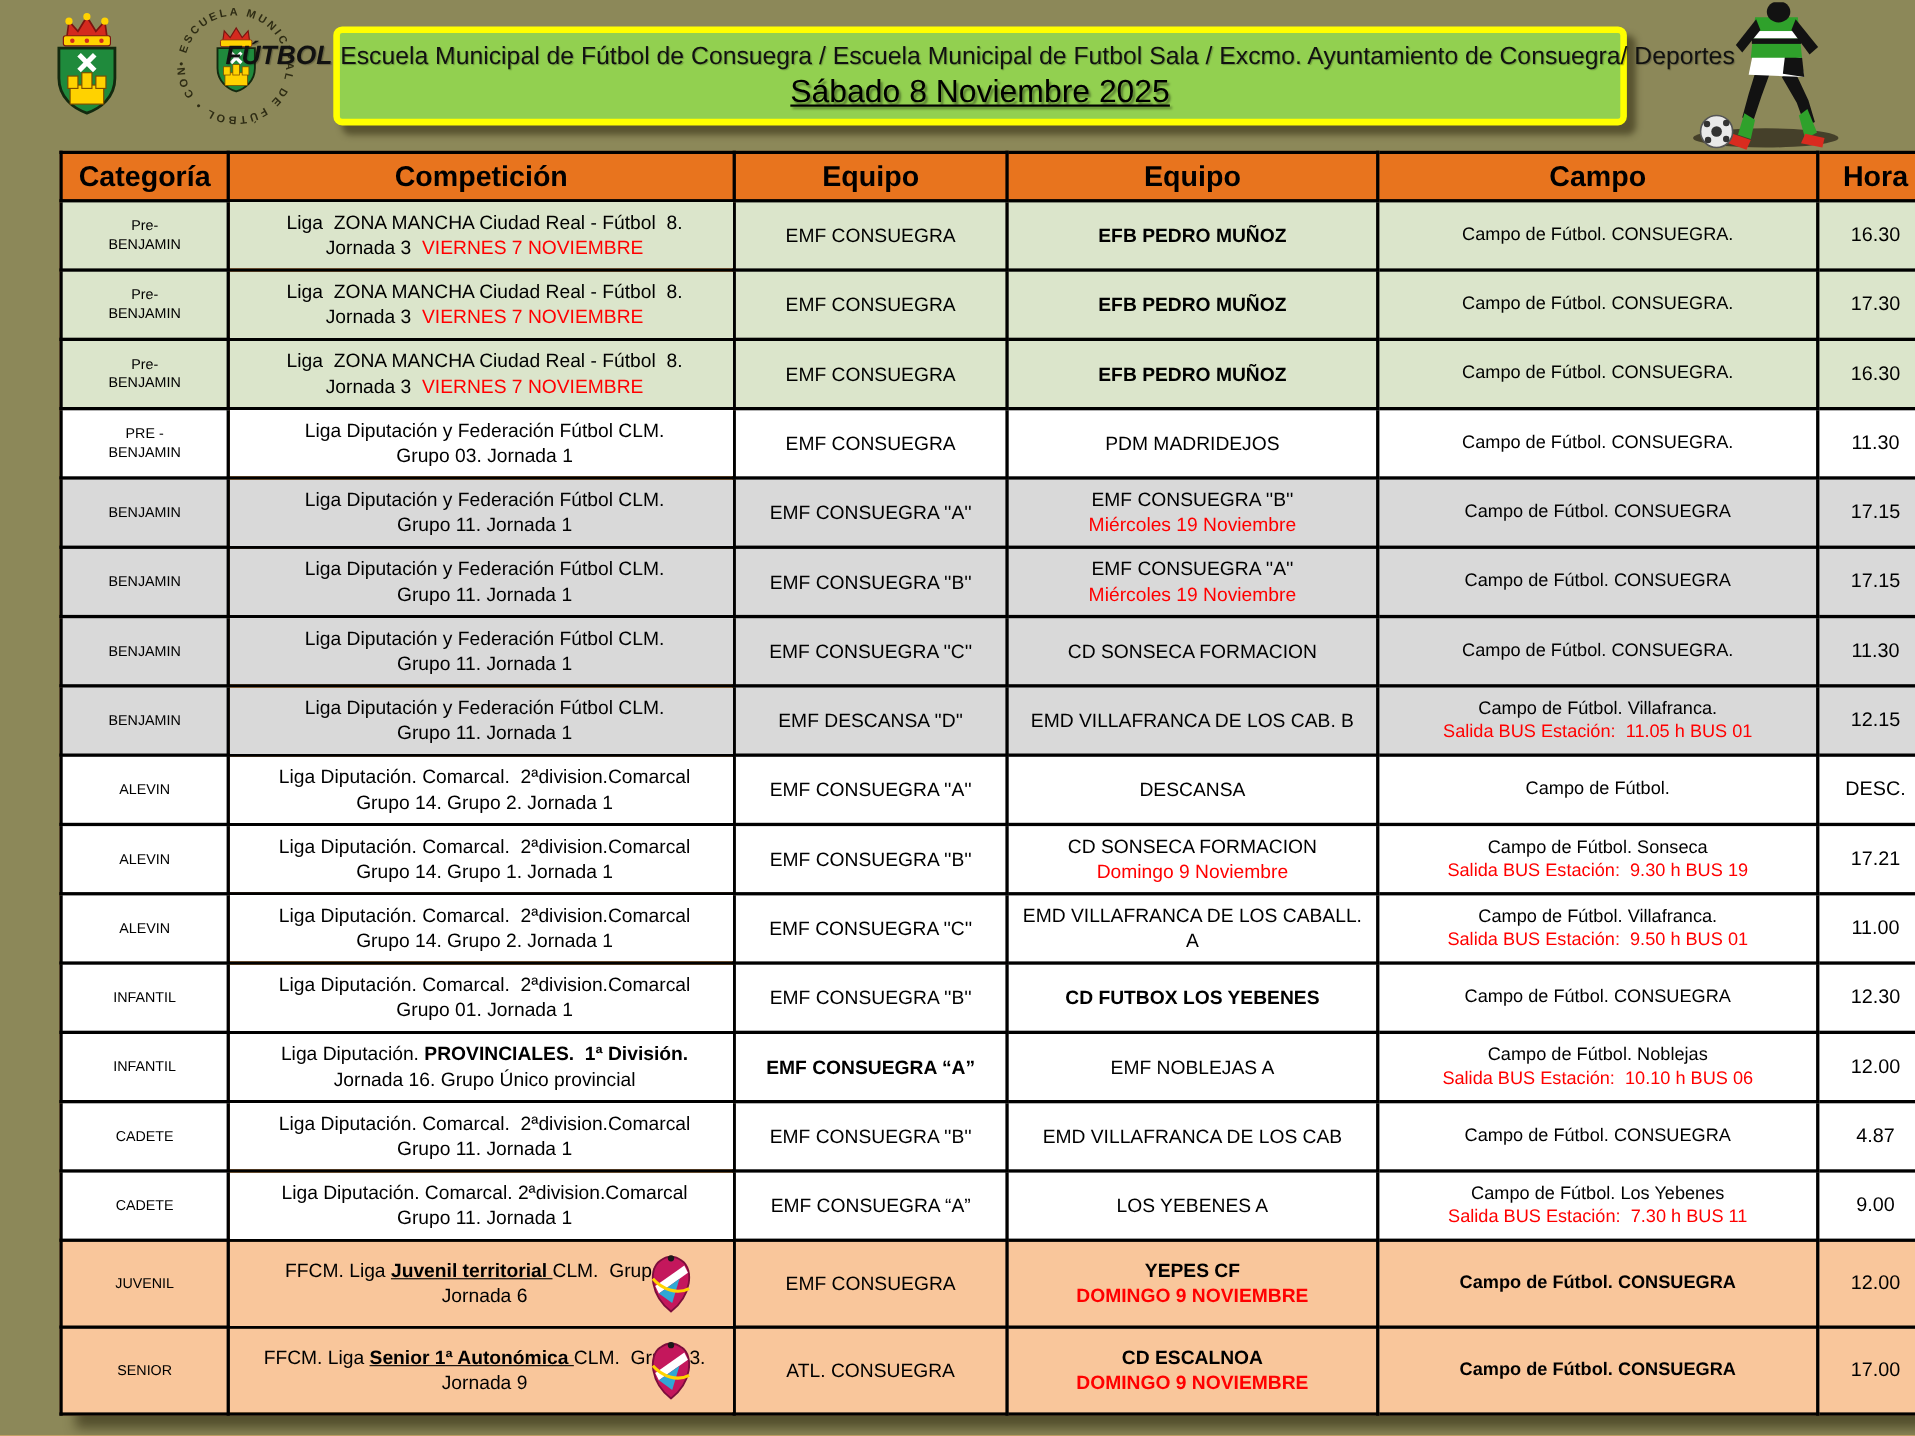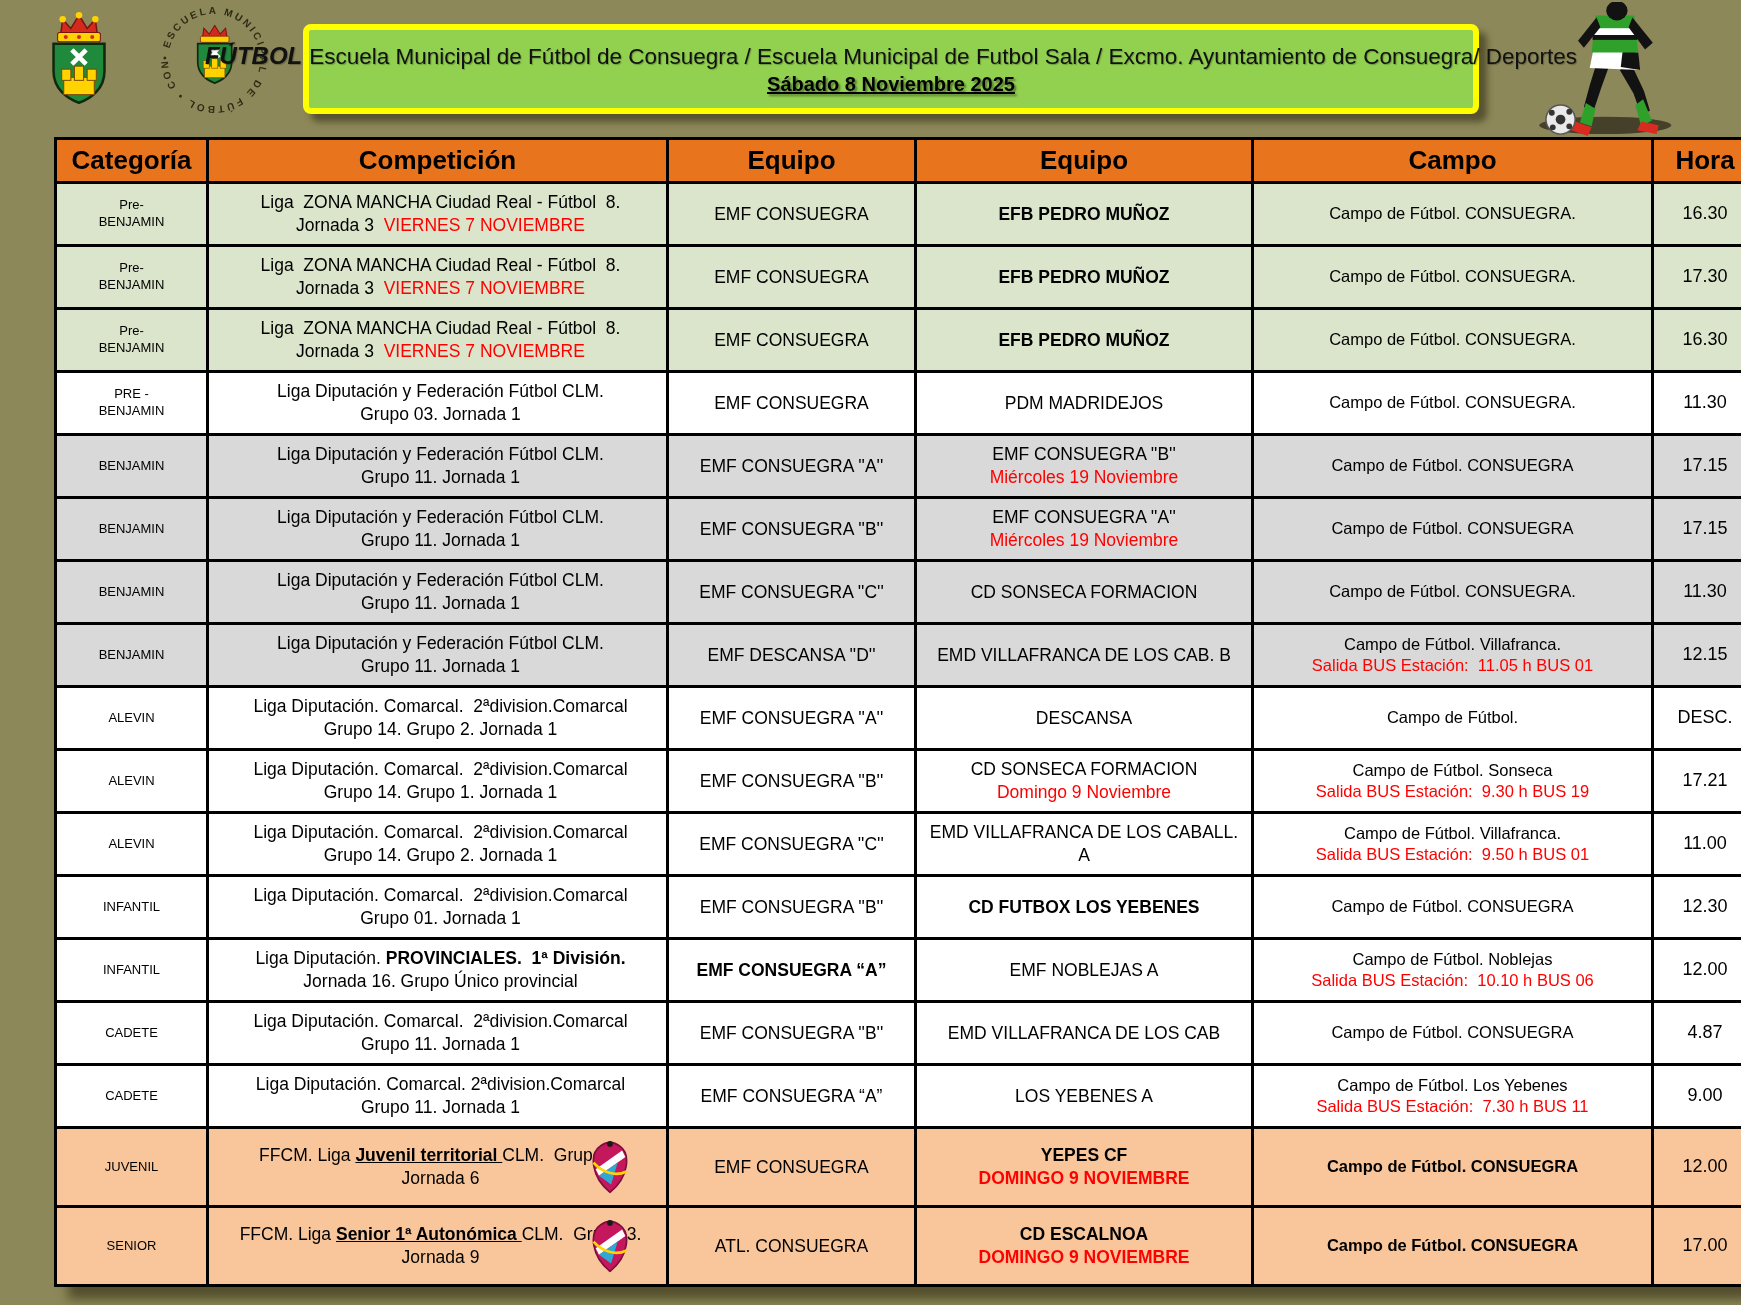--- a/index.html
+++ b/index.html
@@ -15,21 +15,21 @@
   .crest2{left:136px;top:2px;width:156px;height:116px}
   .title-box{
     position:absolute;left:303px;top:24px;width:1176px;height:90px;box-sizing:border-box;
     background:#92D050;border:6px solid #FFFF00;border-radius:8px;
     box-shadow:8px 8px 6px rgba(45,40,15,.55);
     display:flex;flex-direction:column;justify-content:center;align-items:center;
   }
   .title-line{font-size:22.5px;white-space:nowrap;color:#111;text-shadow:1px 1px 1px rgba(0,0,0,.25)}
   .futbol{font-weight:bold;font-style:italic;margin-right:7px;font-size:24px}
   .date-line{
-    font-size:20px;font-weight:bold;text-decoration:underline;margin-top:3px;
+    font-size:29px;font-weight:normal;text-decoration:underline;margin-top:3px;
     text-shadow:2px 2px 2px rgba(0,0,0,.4);
   }
   .player{position:absolute;right:4px;top:2px;width:248px;height:136px}
   
   table{
     position:absolute;left:22px;top:137px;width:1705px;
     border-collapse:collapse;table-layout:fixed;background:#fdba74;
     border:3px solid #000;
     box-shadow:14px 12px 10px rgba(45,40,15,.6);
     margin-left:32px;

